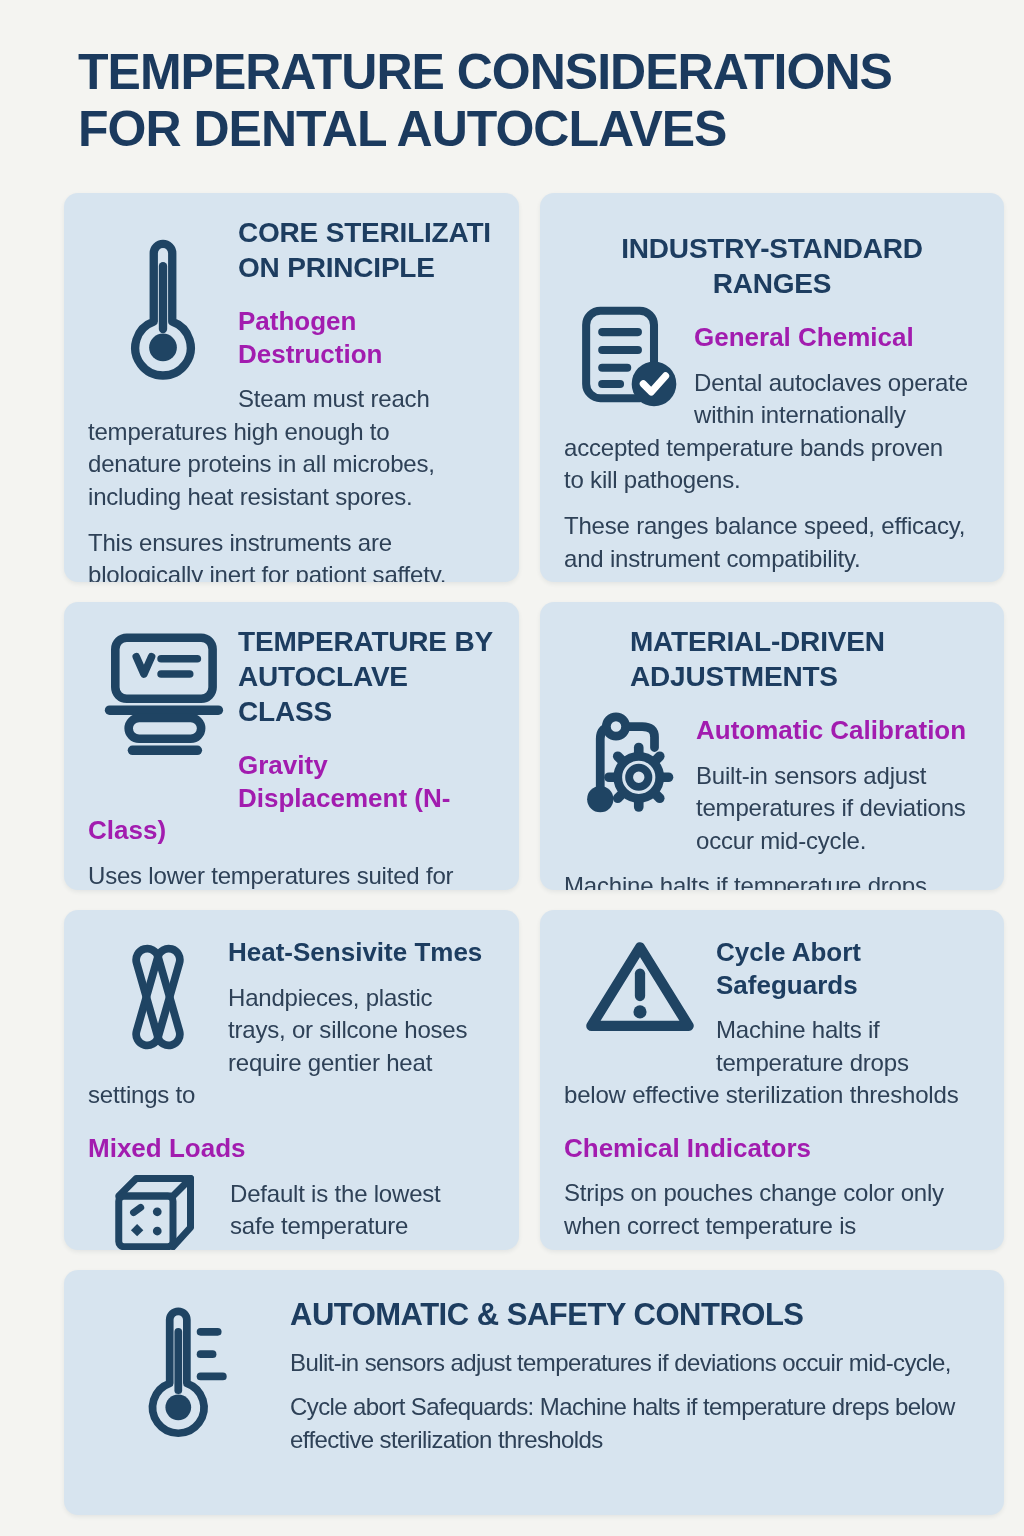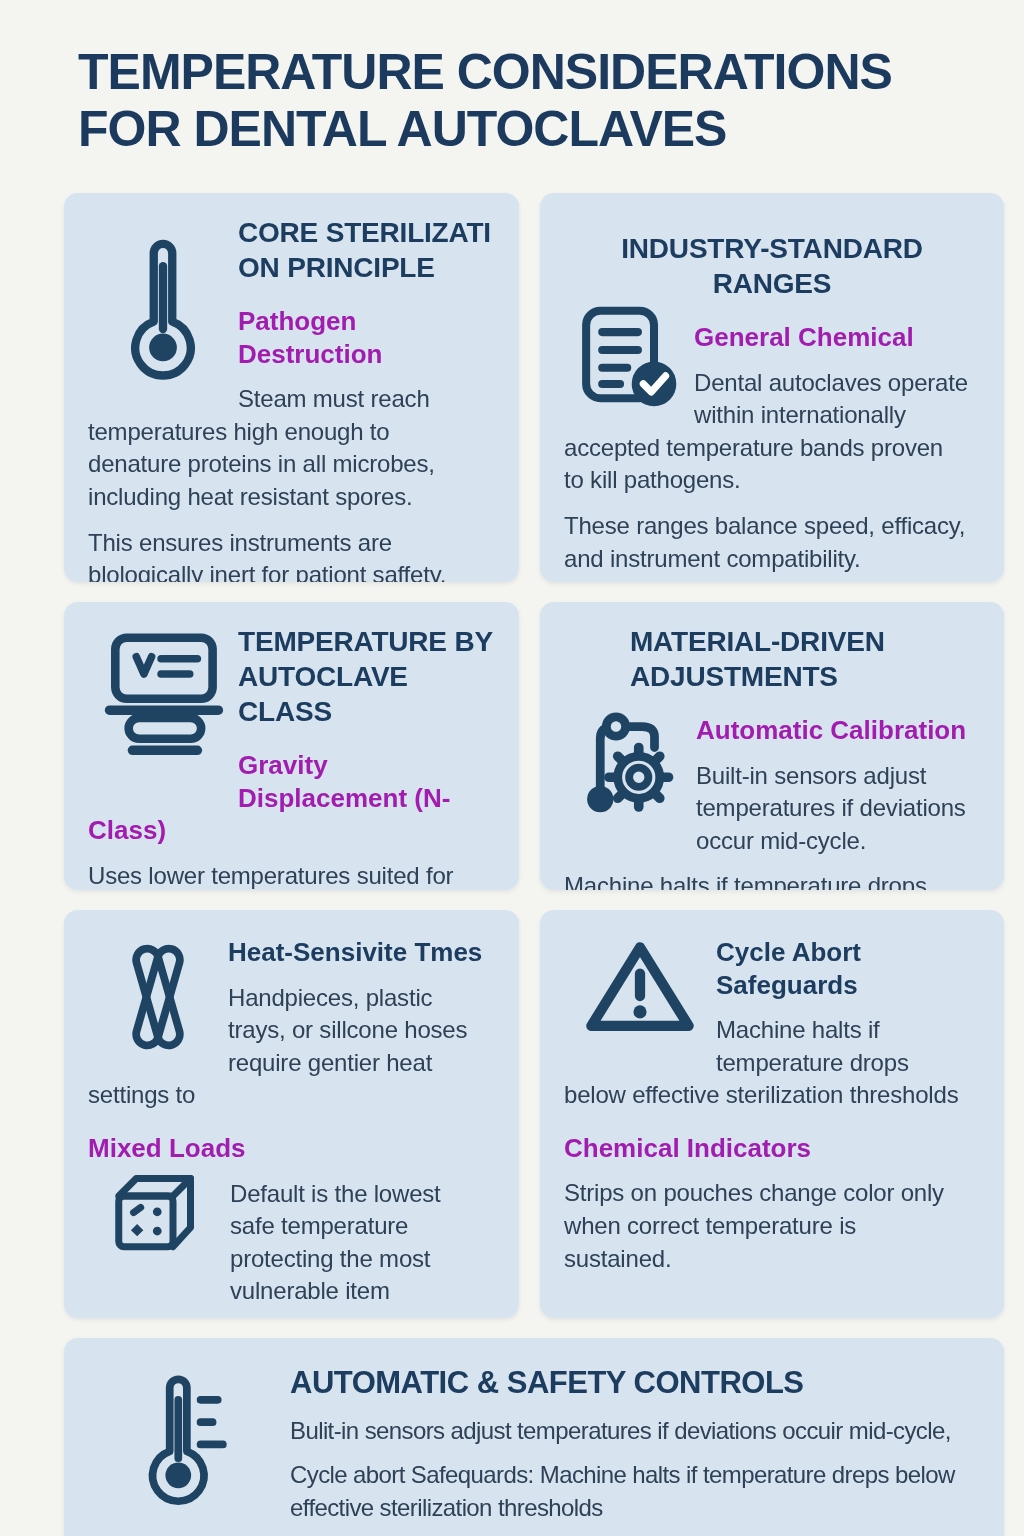--- a/index.html
+++ b/index.html
@@ -17,21 +17,21 @@
     color:#1b3a5e;font-weight:700;
   }
   h1.title span{display:block;}
   .grid{display:grid;grid-template-columns:455px 464px;column-gap:21px;row-gap:20px;}
   .card{
     background:#d7e4ef;border-radius:14px;
     padding:22px 24px;box-sizing:border-box;
     box-shadow:0 2px 4px rgba(40,60,80,0.08);
     overflow:hidden;
   }
-  .r1{height:389px}.r2{height:288px}.r3{height:408px}
+  .r1{height:389px}.r2{height:288px}.r3{height:340px}
   .full{grid-column:1 / -1;height:245px;padding:18px 24px 0 30px;}
   .caps{margin:0;font-size:28px;font-weight:700;color:#1d3d60;line-height:1.25;letter-spacing:-0.2px;}
   .caps span{display:block;}
   .center{text-align:center;margin-top:16px;}
   .sub{font-size:26px;font-weight:700;color:#a21caf;margin-top:20px;line-height:1.25;}
   .hbold{font-size:26px;font-weight:700;color:#1d3d60;margin:4px 0 0;line-height:1.25;}
   .body{font-size:24px;line-height:1.36;margin:13px 11px 0 0;letter-spacing:-0.2px;}
   .clear{clear:left;}
   .float{float:left;display:flex;justify-content:center;align-items:flex-start;}
   .f1{width:150px;height:180px;padding-top:10px;}

